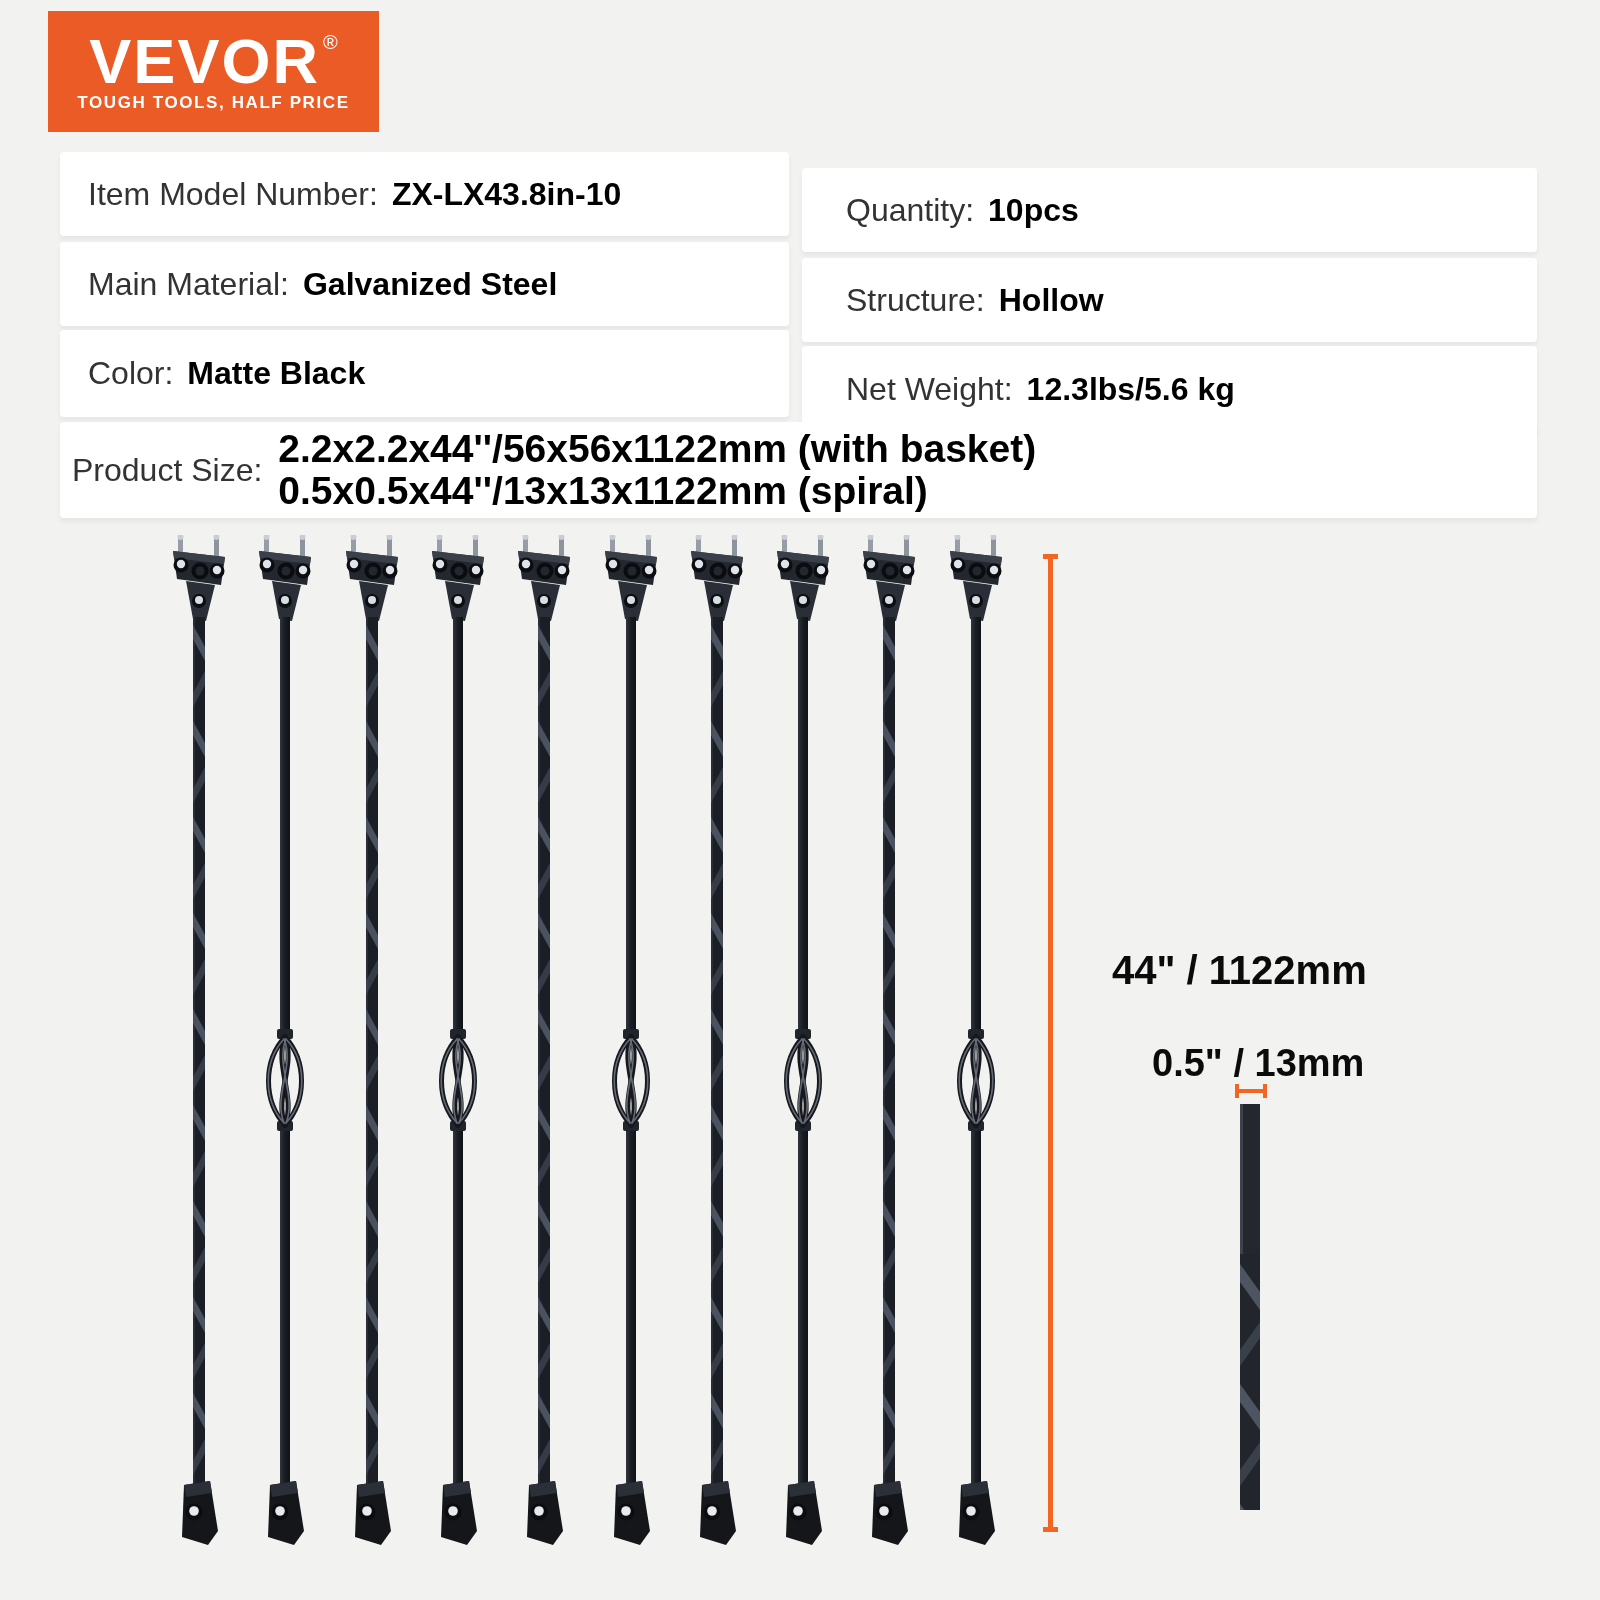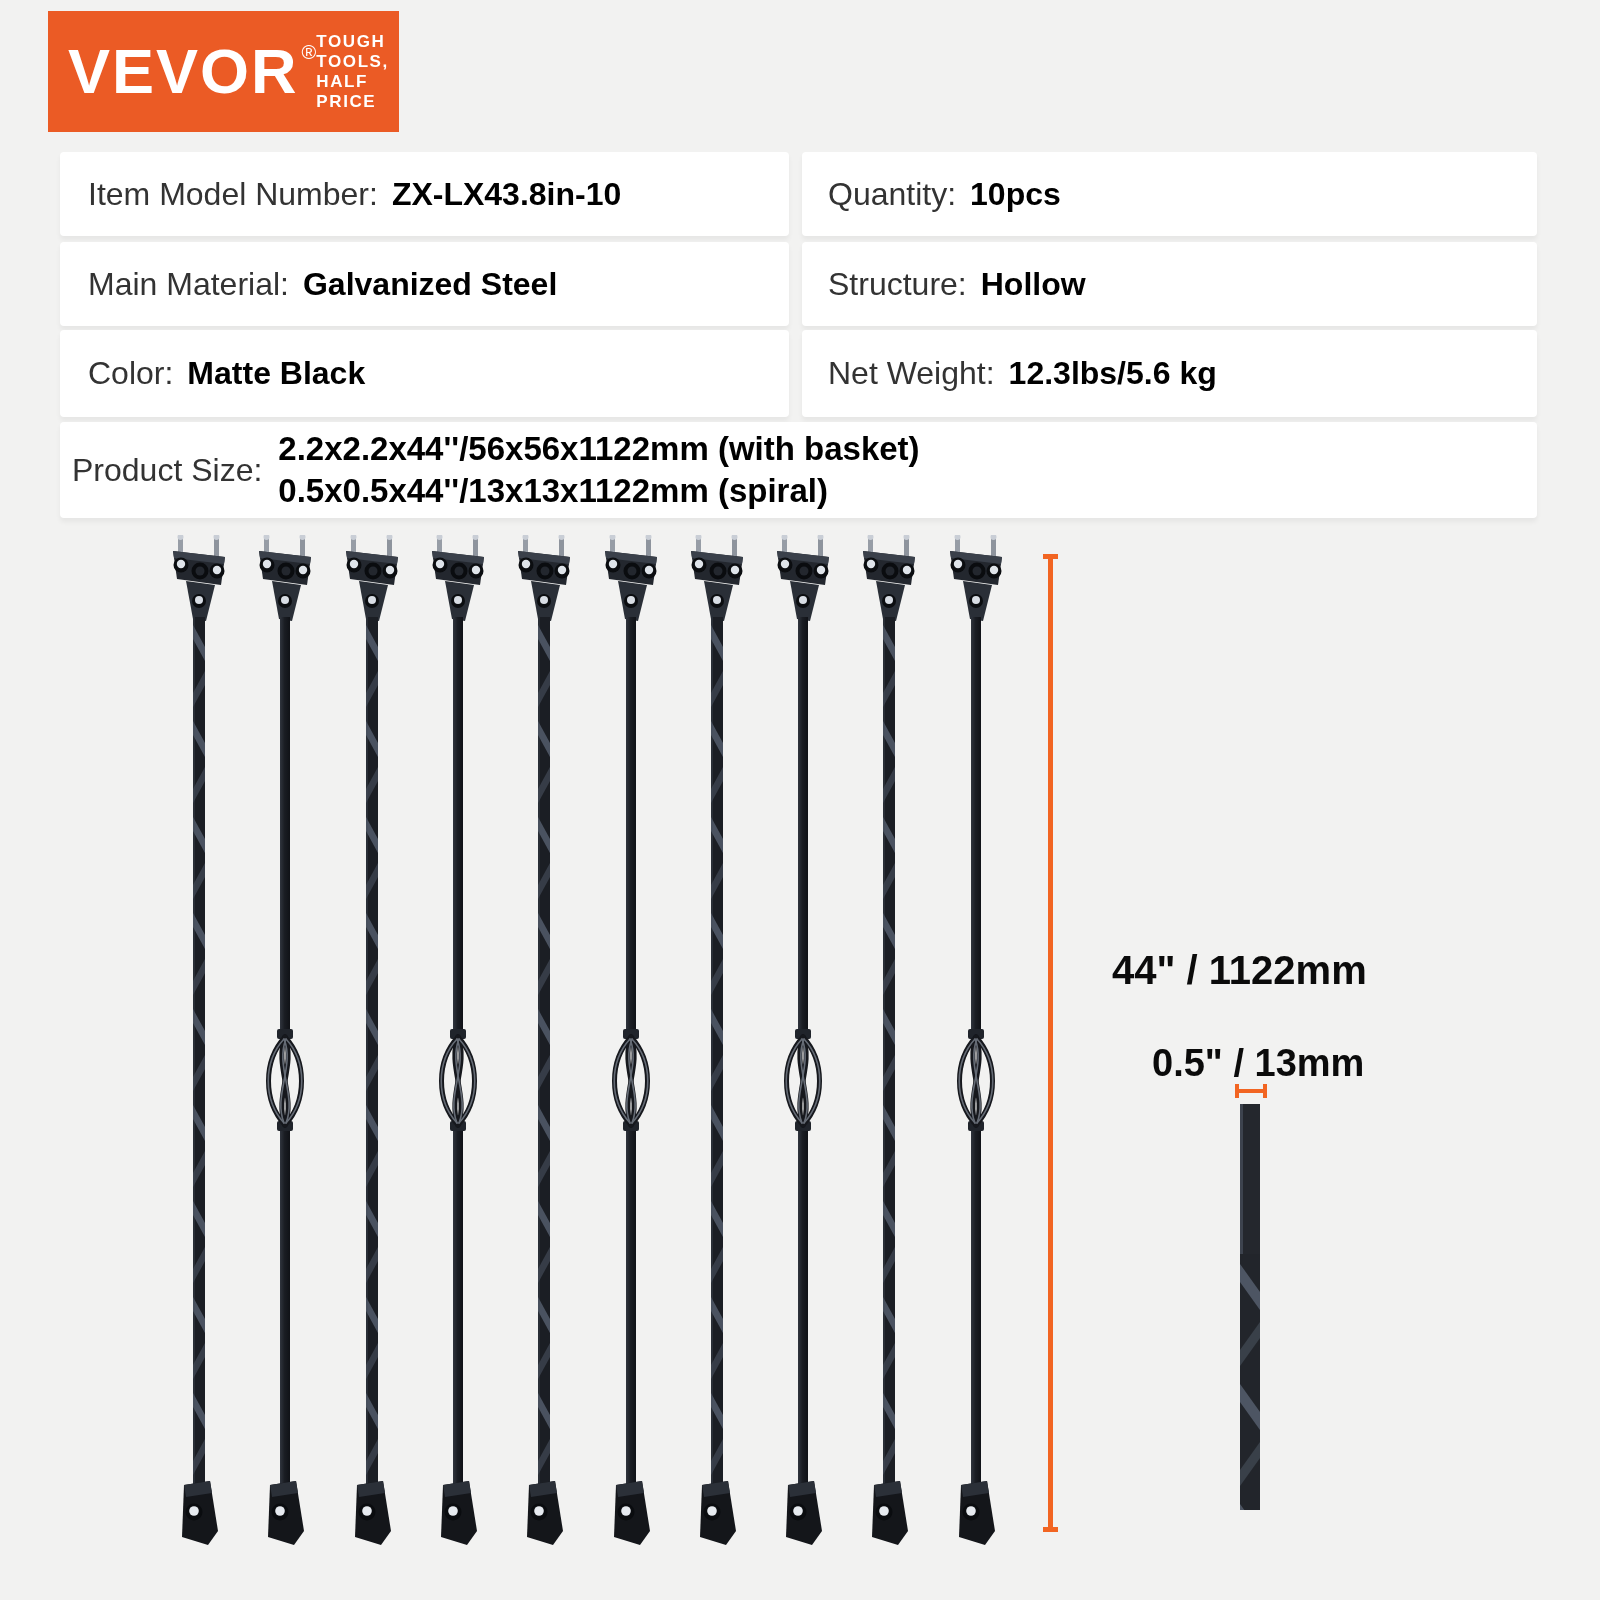--- a/index.html
+++ b/index.html
@@ -1,39 +1,39 @@
 <!DOCTYPE html>
 <html><head>
 <meta charset="utf-8">
 <style>
   html,body{margin:0;padding:0;}
   body{font-family:"Liberation Sans","DejaVu Sans",sans-serif;}
   #canvas{position:relative;width:1600px;height:1600px;background:var(--bg,#F2F2F1);overflow:hidden;}
 
   
   #logo{position:absolute;left:48px;top:11px;width:331px;height:121px;background:var(--brand,#EB5B25);
-        display:flex;flex-direction:row;align-items:center;justify-content:center;color:#fff;padding-left:20px;}
+        display:flex;flex-direction:column;align-items:center;justify-content:center;color:#fff;}
   #logo .wordmark-row{display:flex;align-items:flex-start;line-height:1;}
   #logo .wordmark{font-size:63px;font-weight:700;letter-spacing:2px;}
   #logo .regmark{font-size:20px;margin-top:2px;margin-left:3px;}
   #logo .tagline{font-size:17px;font-weight:700;letter-spacing:1.6px;}
 
   
   .cell{position:absolute;background:var(--card,#fff);border-radius:4px;display:flex;align-items:center;
         box-shadow:0 4px 5px rgba(0,0,0,0.05);box-sizing:border-box;font-size:32px;}
   .cell .label{color:var(--labelc,#333);white-space:nowrap;}
   .cell .value{color:var(--valuec,#000);font-weight:700;margin-left:14px;white-space:nowrap;}
   .cell.lcol{left:60px;width:729px;padding-left:28px;}
-  .cell.rcol{left:802px;width:735px;padding-left:26px;}
+  .cell.rcol{left:802px;width:735px;padding-left:44px;margin-top:16px;}
   .r1{top:152px;height:84px;}
   .r2{top:242px;height:84px;align-items:center;}
   .r3{top:330px;height:87px;text-align:center;}
   #cell-product-size{left:60px;top:422px;width:1477px;height:96px;padding-left:12px;}
   #cell-product-size .value-block{margin-left:16px;font-weight:700;color:var(--valuec,#000);
-        font-size:33px;line-height:42px;}
+        font-size:39px;line-height:42px;}
 
   
   #balusters{position:absolute;left:164px;top:535px;width:890px;height:1010px;}
   .baluster{position:absolute;top:0;width:70px;height:1010px;}
 
   
   .dim-orange{background:var(--dimo,#F26522);}
   #dim-vline{position:absolute;left:1043px;top:554px;width:16px;height:978px;}
   #dim-vline .vbar{position:absolute;left:5px;top:0;width:5px;height:100%;}
   #dim-vline .htick{position:absolute;left:0;width:15px;height:5px;}

